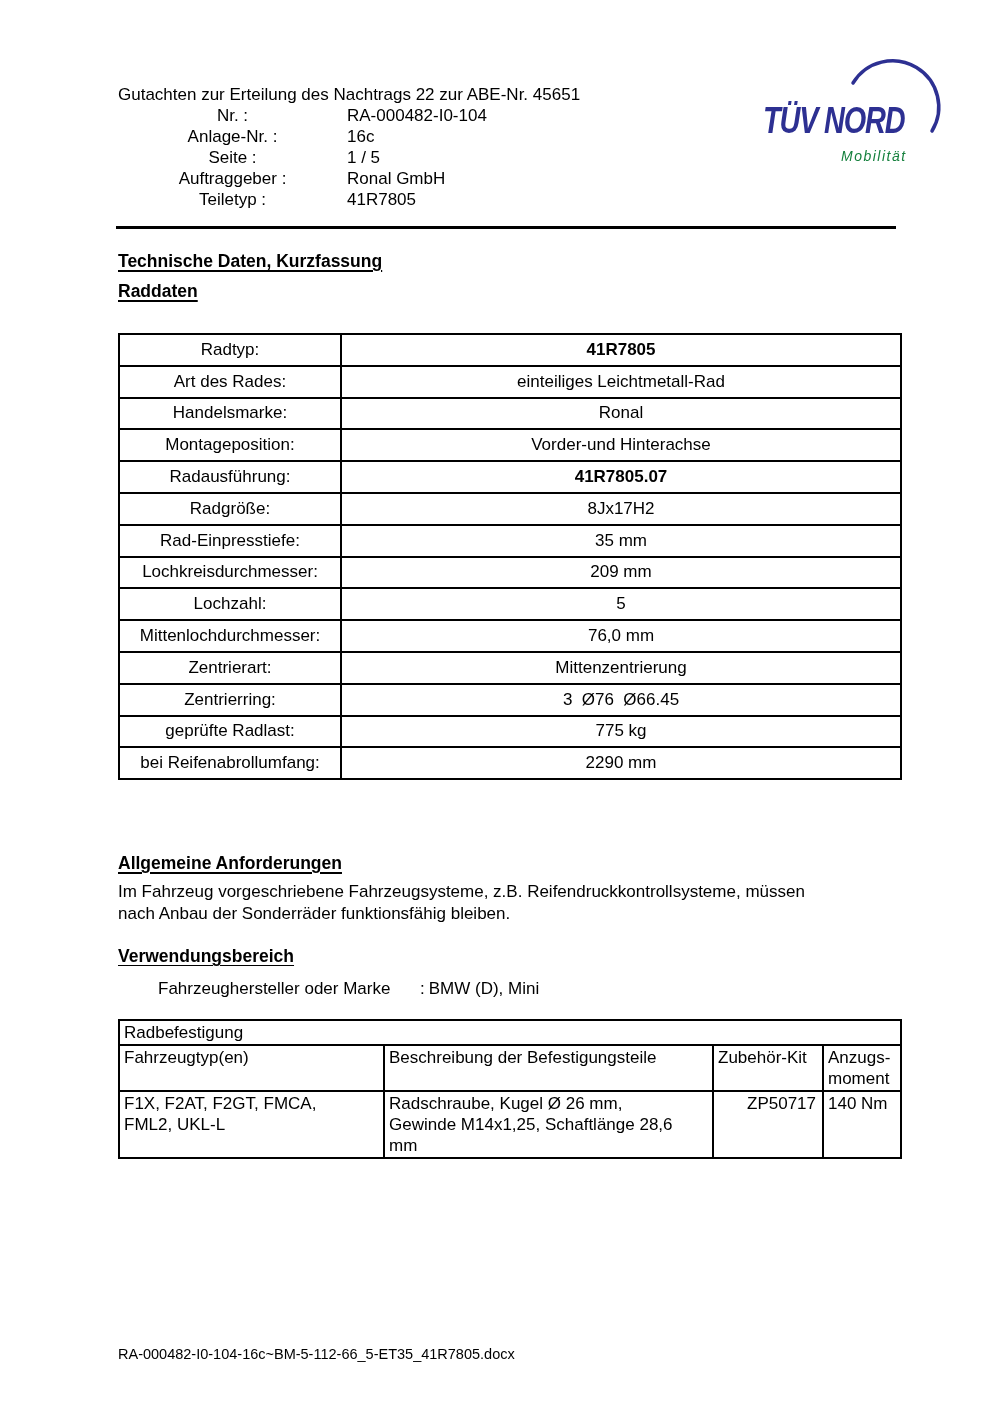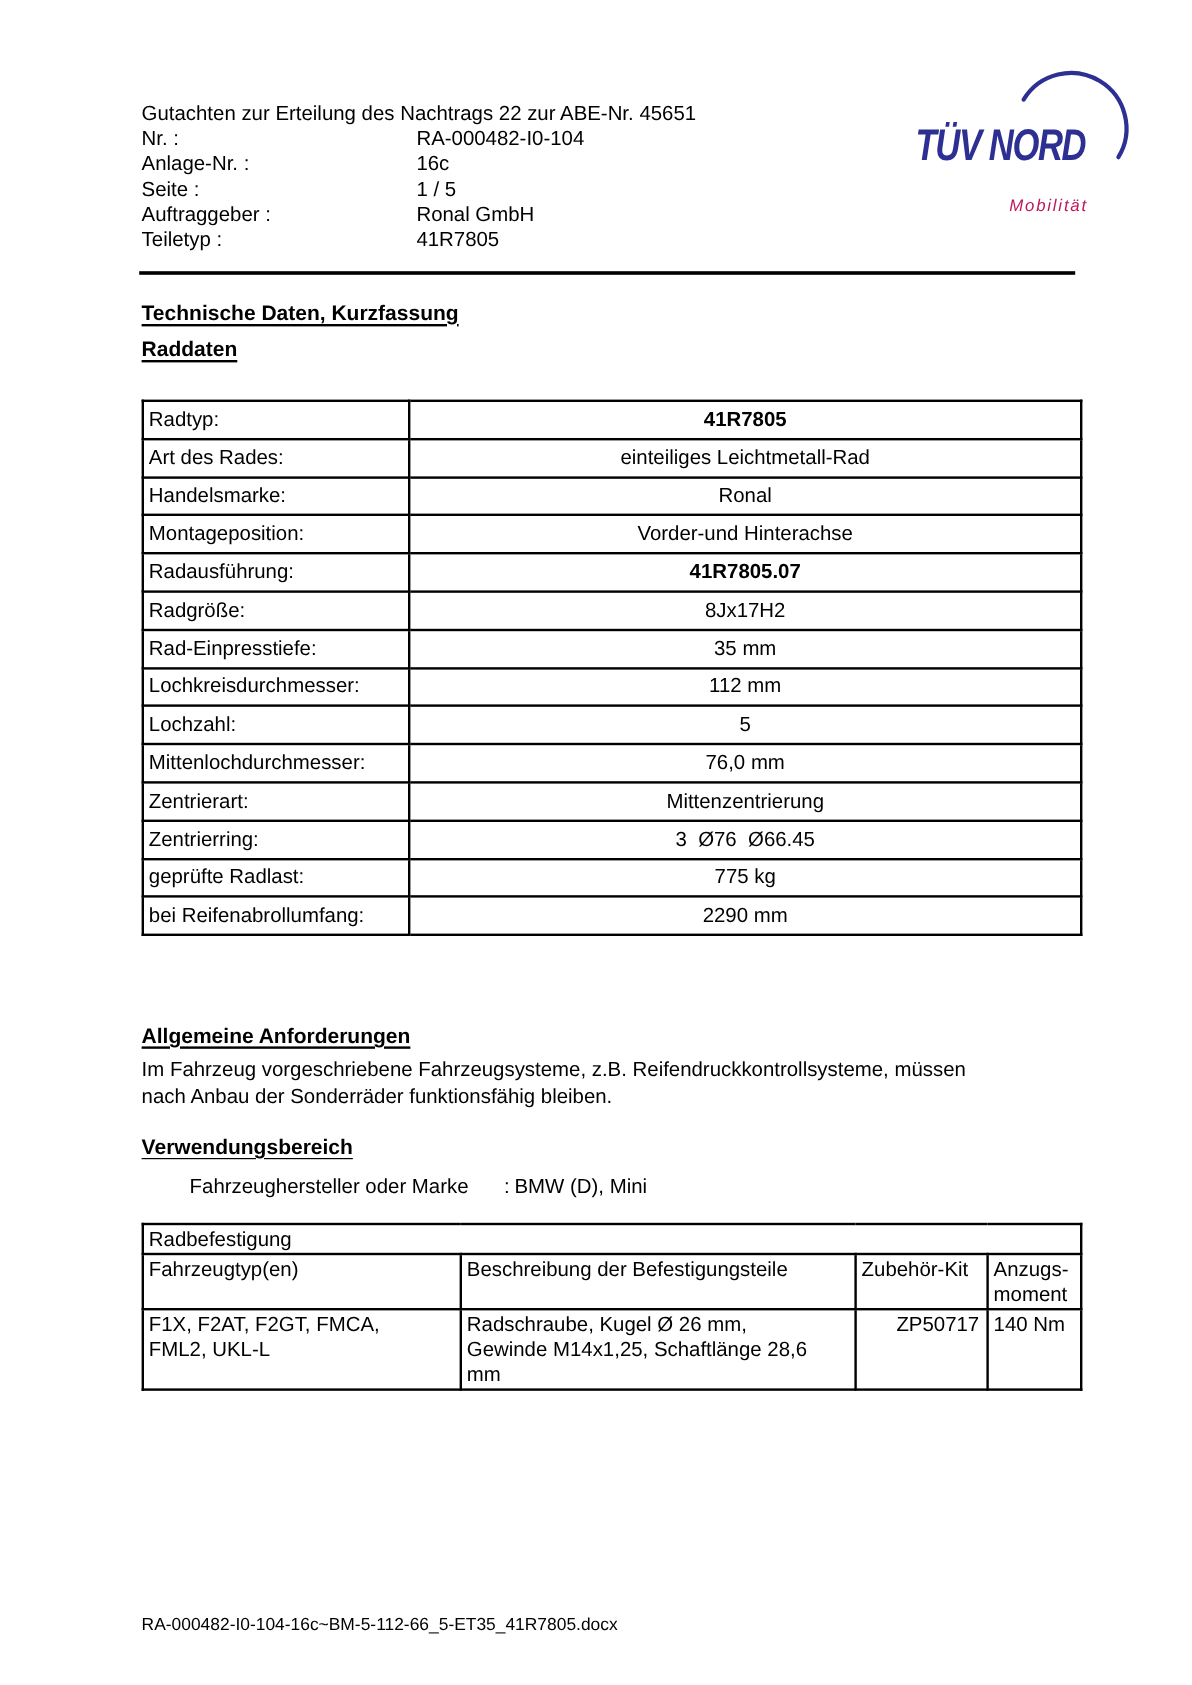--- a/index.html
+++ b/index.html
@@ -20,28 +20,28 @@
     position:absolute; left:763px; top:104px;
     font-size:37px; line-height:34px;
     font-weight:bold; font-style:italic;
     letter-spacing:-1.5px;
     transform:scaleX(0.78); transform-origin:left top;
     white-space:nowrap;
   }
   .logo-sub {
     position:absolute; left:841px; top:148px;
     font-size:14px; font-style:italic; letter-spacing:1.5px;
-    color:#be185d; white-space:nowrap;margin-top:15px;
+    color:#15803d; white-space:nowrap;
   }
 
   
   .header-block { position:absolute; left:118px; top:84px; width:660px; line-height:21px; }
   .header-title { white-space:nowrap; }
   .header-row { display:flex; }
-  .header-row .hlabel { width:229px; flex:0 0 229px; }
+  .header-row .hlabel { width:229px; flex:0 0 229px;text-align:center; }
   .rule { position:absolute; left:116px; top:226px; width:780px; height:3px; background:#000; }
 
   
   .heading {
     position:absolute; left:118px;
     font-weight:bold; font-size:17.5px;
     text-decoration:underline;
     text-decoration-thickness:1.5px;
     text-underline-offset:3px;
     white-space:nowrap;
@@ -54,20 +54,21 @@
   
   table { border-collapse:collapse; }
   .raddaten-table { position:absolute; left:118px; top:333px; width:782px; table-layout:fixed; }
   .raddaten-table td {
     border:2px solid #000;
     height:31.8px;
     font-size:17px;
     padding:0 4px;
     vertical-align:middle;
     overflow:hidden;
+    text-align:center;
   }
   .raddaten-table td.val { text-align:center; white-space:pre-wrap; }
   .raddaten-table td.val.bold { font-weight:bold; }
 
   
   .para {
     position:absolute; left:118px; top:881px; width:790px;
     line-height:21.5px; white-space:pre-wrap;
   }
   .vehicle-line { position:absolute; left:118px; top:979px; display:flex; white-space:pre; }
@@ -158,21 +159,21 @@
     <tr>
       <td>Radgröße:</td>
       <td class="val">8Jx17H2</td>
     </tr>
     <tr>
       <td>Rad-Einpresstiefe:</td>
       <td class="val">35 mm</td>
     </tr>
     <tr>
       <td>Lochkreisdurchmesser:</td>
-      <td class="val">112 mm</td>
+      <td class="val">209 mm</td>
     </tr>
     <tr>
       <td>Lochzahl:</td>
       <td class="val">5</td>
     </tr>
     <tr>
       <td>Mittenlochdurchmesser:</td>
       <td class="val">76,0 mm</td>
     </tr>
     <tr>

